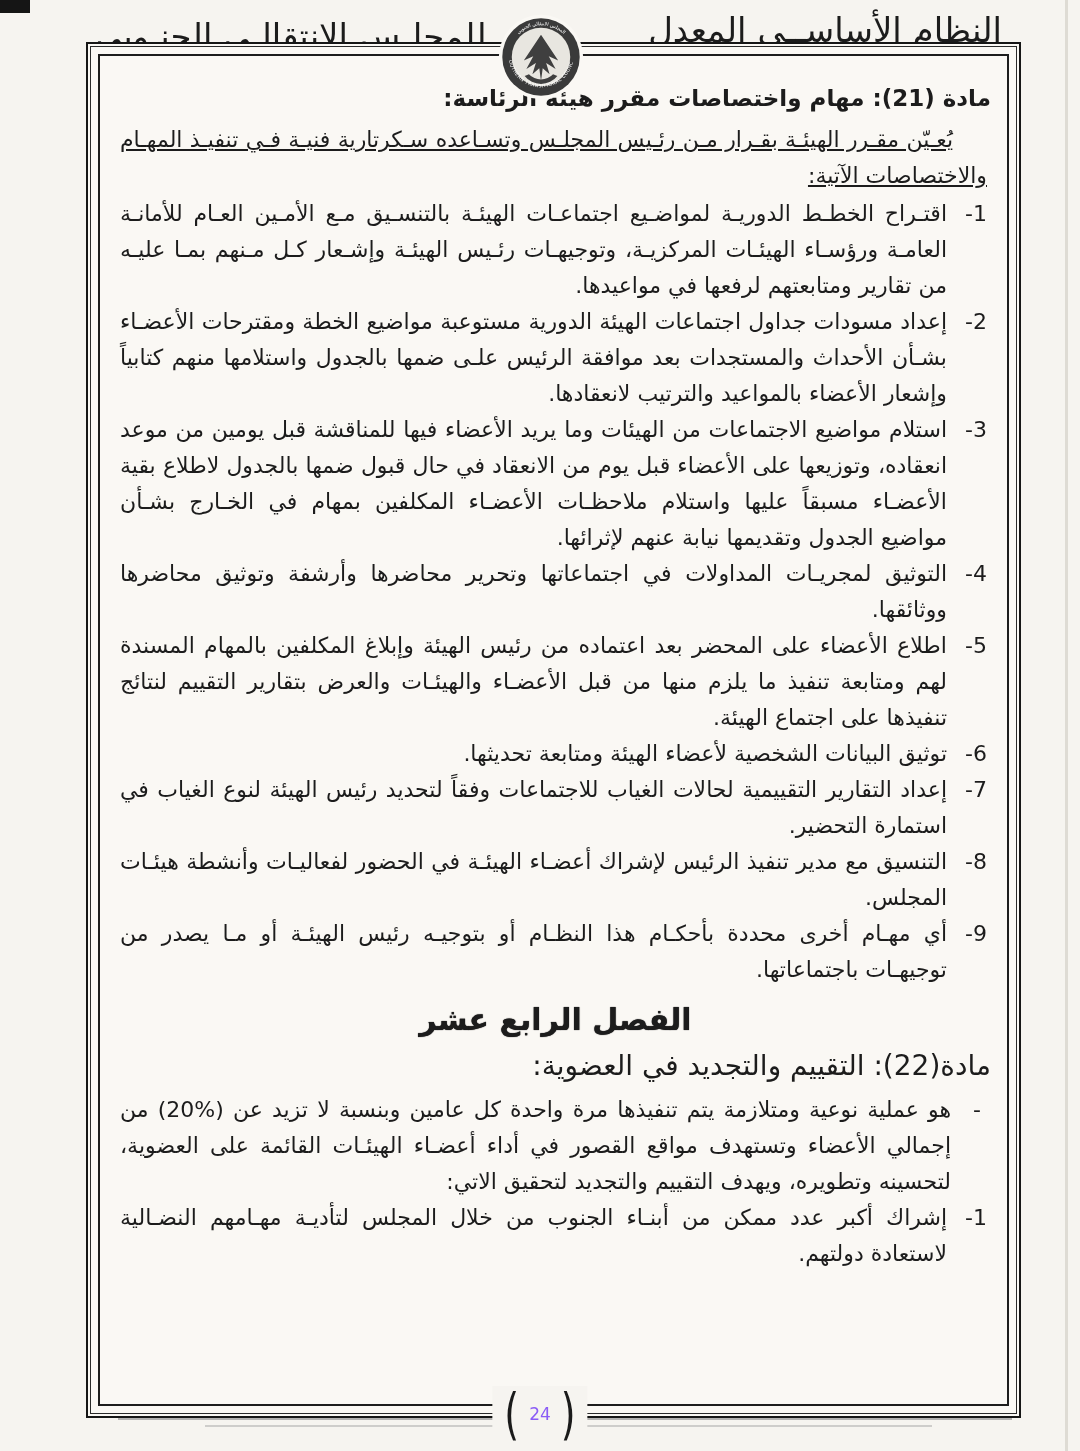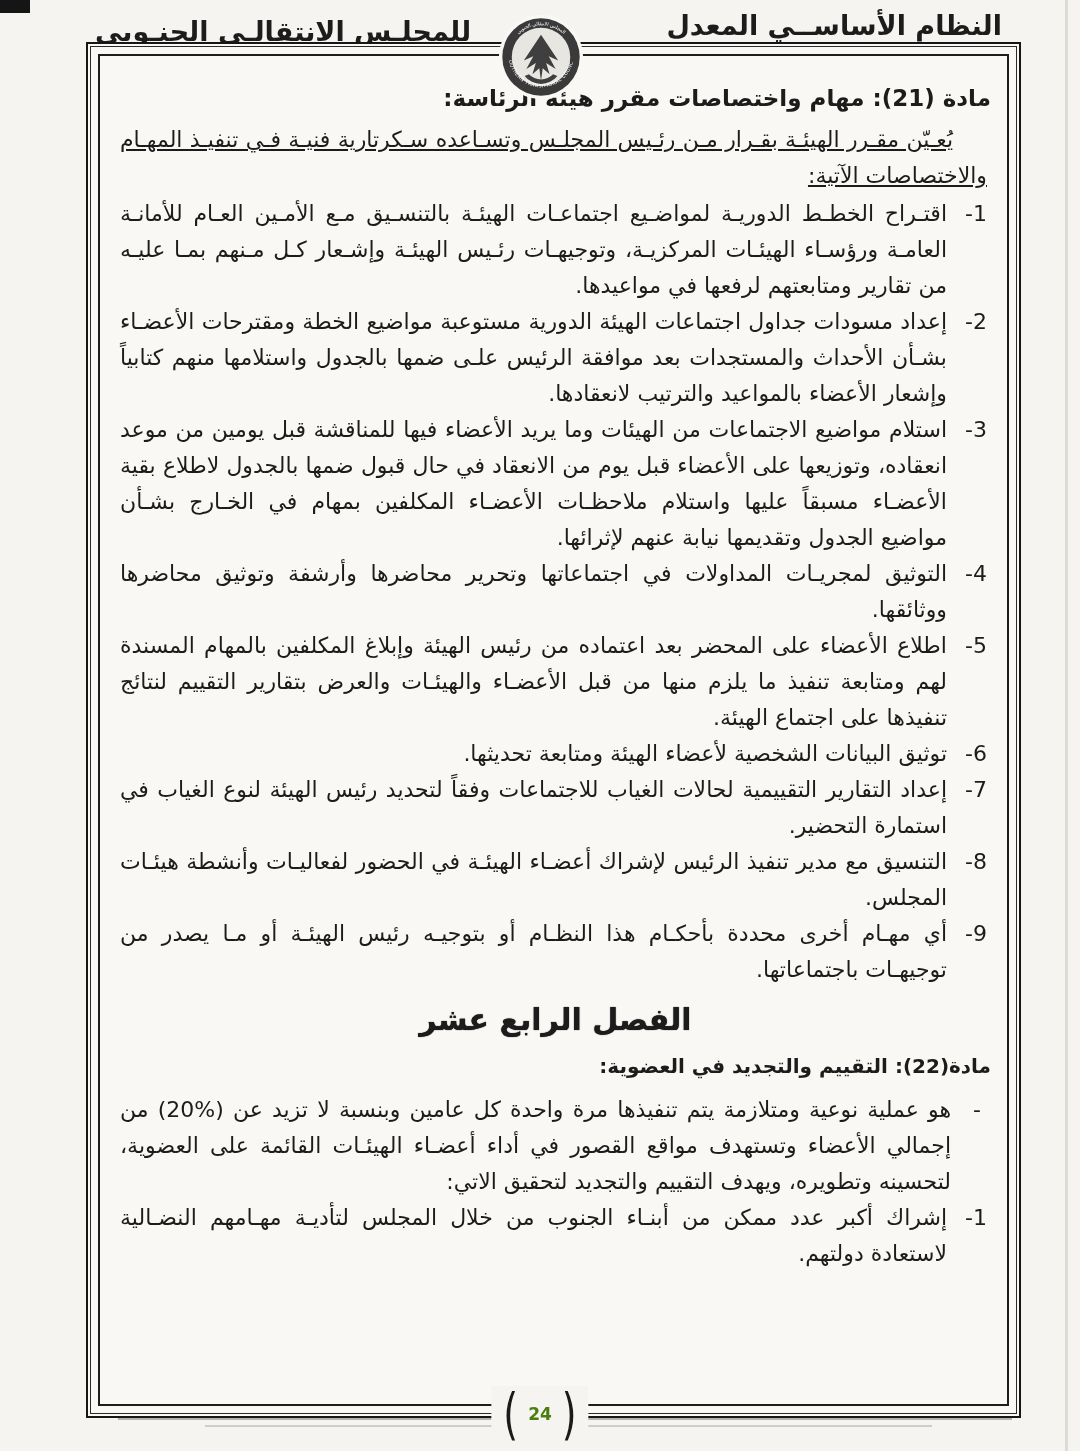--- a/index.html
+++ b/index.html
@@ -10,21 +10,21 @@
     color:#1c1c1c;
   }
   .page{position:absolute;inset:0;}
   
   .corner-artifact{position:absolute;left:0;top:0;width:30px;height:13px;background:#151515;}
   .scan-edge{position:absolute;right:12px;top:0;bottom:0;width:3px;background:#dedbd4;}
   .shadow-line1{position:absolute;left:118px;right:68px;top:1418px;border-top:2px solid #8f8f8f;opacity:.65;}
   .shadow-line2{position:absolute;left:205px;right:148px;top:1425px;border-top:2px solid #9d9d9d;opacity:.45;}
 
   
-  .header-title{position:absolute;top:10px;font-weight:bold;font-size:27px;white-space:nowrap;direction:rtl;}
+  .header-title{position:absolute;top:10px;font-weight:normal;font-size:34px;white-space:nowrap;direction:rtl;}
   .header-title.right{right:78px;}
   .header-title.left{left:95px;top:16px;}
   .emblem-wrap{position:absolute;left:498px;top:14px;width:86px;height:86px;z-index:6;}
 
   
   .frame{position:absolute;left:86px;top:42px;width:931px;height:1372px;border:2px solid #161616;background:#faf8f4;}
   .frame-mid{position:absolute;inset:2px;border:1px solid #2a2a2a;}
   .frame-inner{position:absolute;inset:7px;border:2px solid #1d1d1d;overflow:hidden;}
 
   .content{
@@ -36,30 +36,30 @@
   .art-title{font-weight:bold;font-size:23px;margin:0 0 6px 0;}
   .intro{margin:0 4px 2px 0;text-align:justify;text-indent:34px;text-decoration:underline;}
   .li{position:relative;padding-right:44px;margin:0;}
   .li .num{position:absolute;right:4px;top:0;}
   .li .txt{display:block;text-align:justify;}
   .bullet{position:relative;padding-right:40px;}
   .bullet .marker{position:absolute;right:10px;top:0;}
   .bullet .txt{display:block;text-align:justify;}
   .chapter-title{text-align:center;font-weight:bold;font-size:30px;margin:14px 0 6px 0;text-shadow:0 0 1px #000;}
   .chapter-subtitle{text-align:center;font-weight:bold;font-size:26px;margin:12px 0 10px 0;text-shadow:0 0 .5px #000;}
-  .art22-title{font-weight:bold;font-size:20px;margin:10px 0 8px 0;}
+  .art22-title{font-weight:normal;font-size:28px;margin:10px 0 8px 0;}
 
   
   .pagenum{
     position:absolute;left:50%;top:1386px;transform:translateX(-50%);
     z-index:5;background:#f6f4f0;padding:0 12px;height:56px;
     display:flex;align-items:center;gap:10px;direction:ltr;
   }
   .pagenum .bracket{font-size:38px;font-weight:400;transform:scaleY(1.45);color:#1a1a1a;line-height:1;}
-  .pagenum .num{font-size:17px;font-weight:bold;color:#4d7c0f;}
+  .pagenum .num{font-size:17px;font-weight:normal;color:#8b5cf6;}
 
   .seal-ring-text{fill:#ffffff;font-size:5.5px;letter-spacing:.5px;}
 </style>
 </head>
 <body>
 
 <div class="page">
 
   <div class="corner-artifact"></div>
   <div class="scan-edge"></div>

